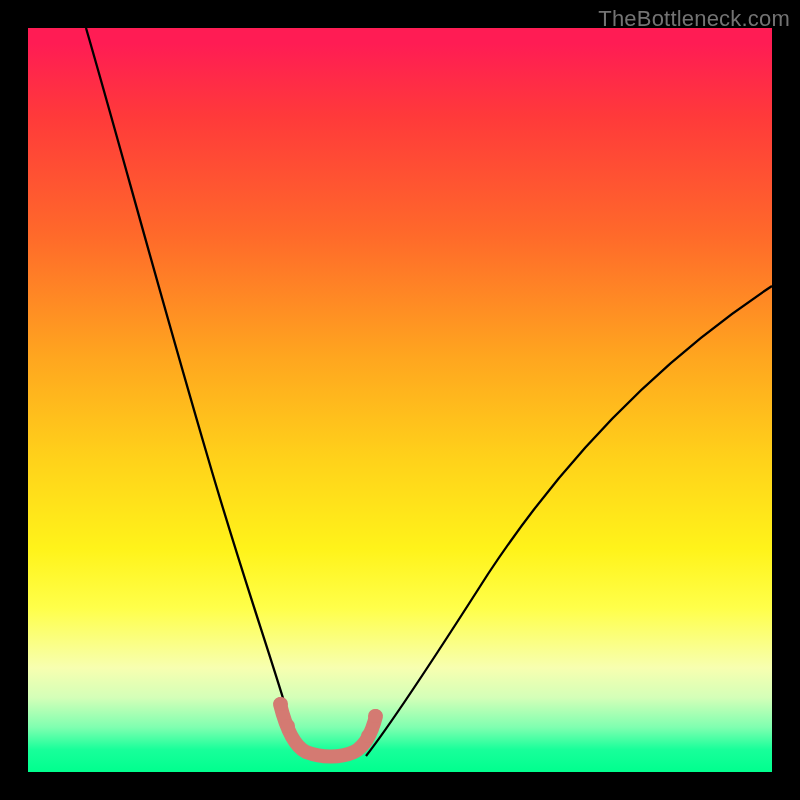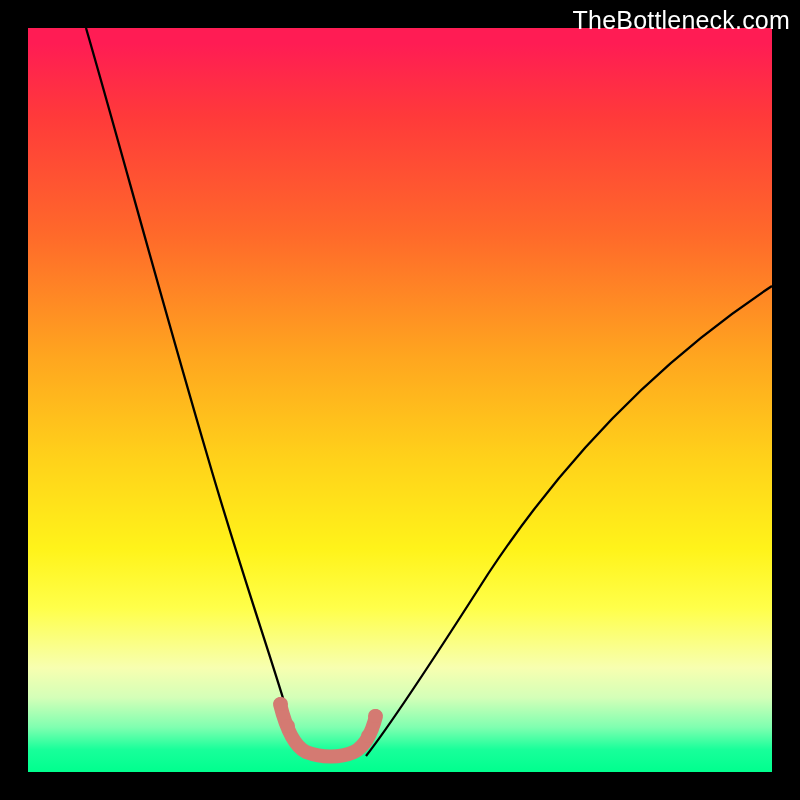--- a/index.html
+++ b/index.html
@@ -43,22 +43,22 @@
     left: 0;
     top: 0;
     width: 744px;
     height: 744px;
     overflow: visible;
   }
   .watermark {
     position: absolute;
     top: 6px;
     right: 10px;
-    color: #ffffff;
-    font-size: 25px;
+    color: #737373;
+    font-size: 22px;
     font-weight: 500;
     letter-spacing: 0.2px;
   }
 </style>
 </head>
 <body>
 
 <div class="frame">
   <div class="plot">
     <svg class="curve" viewBox="0 0 744 744">

